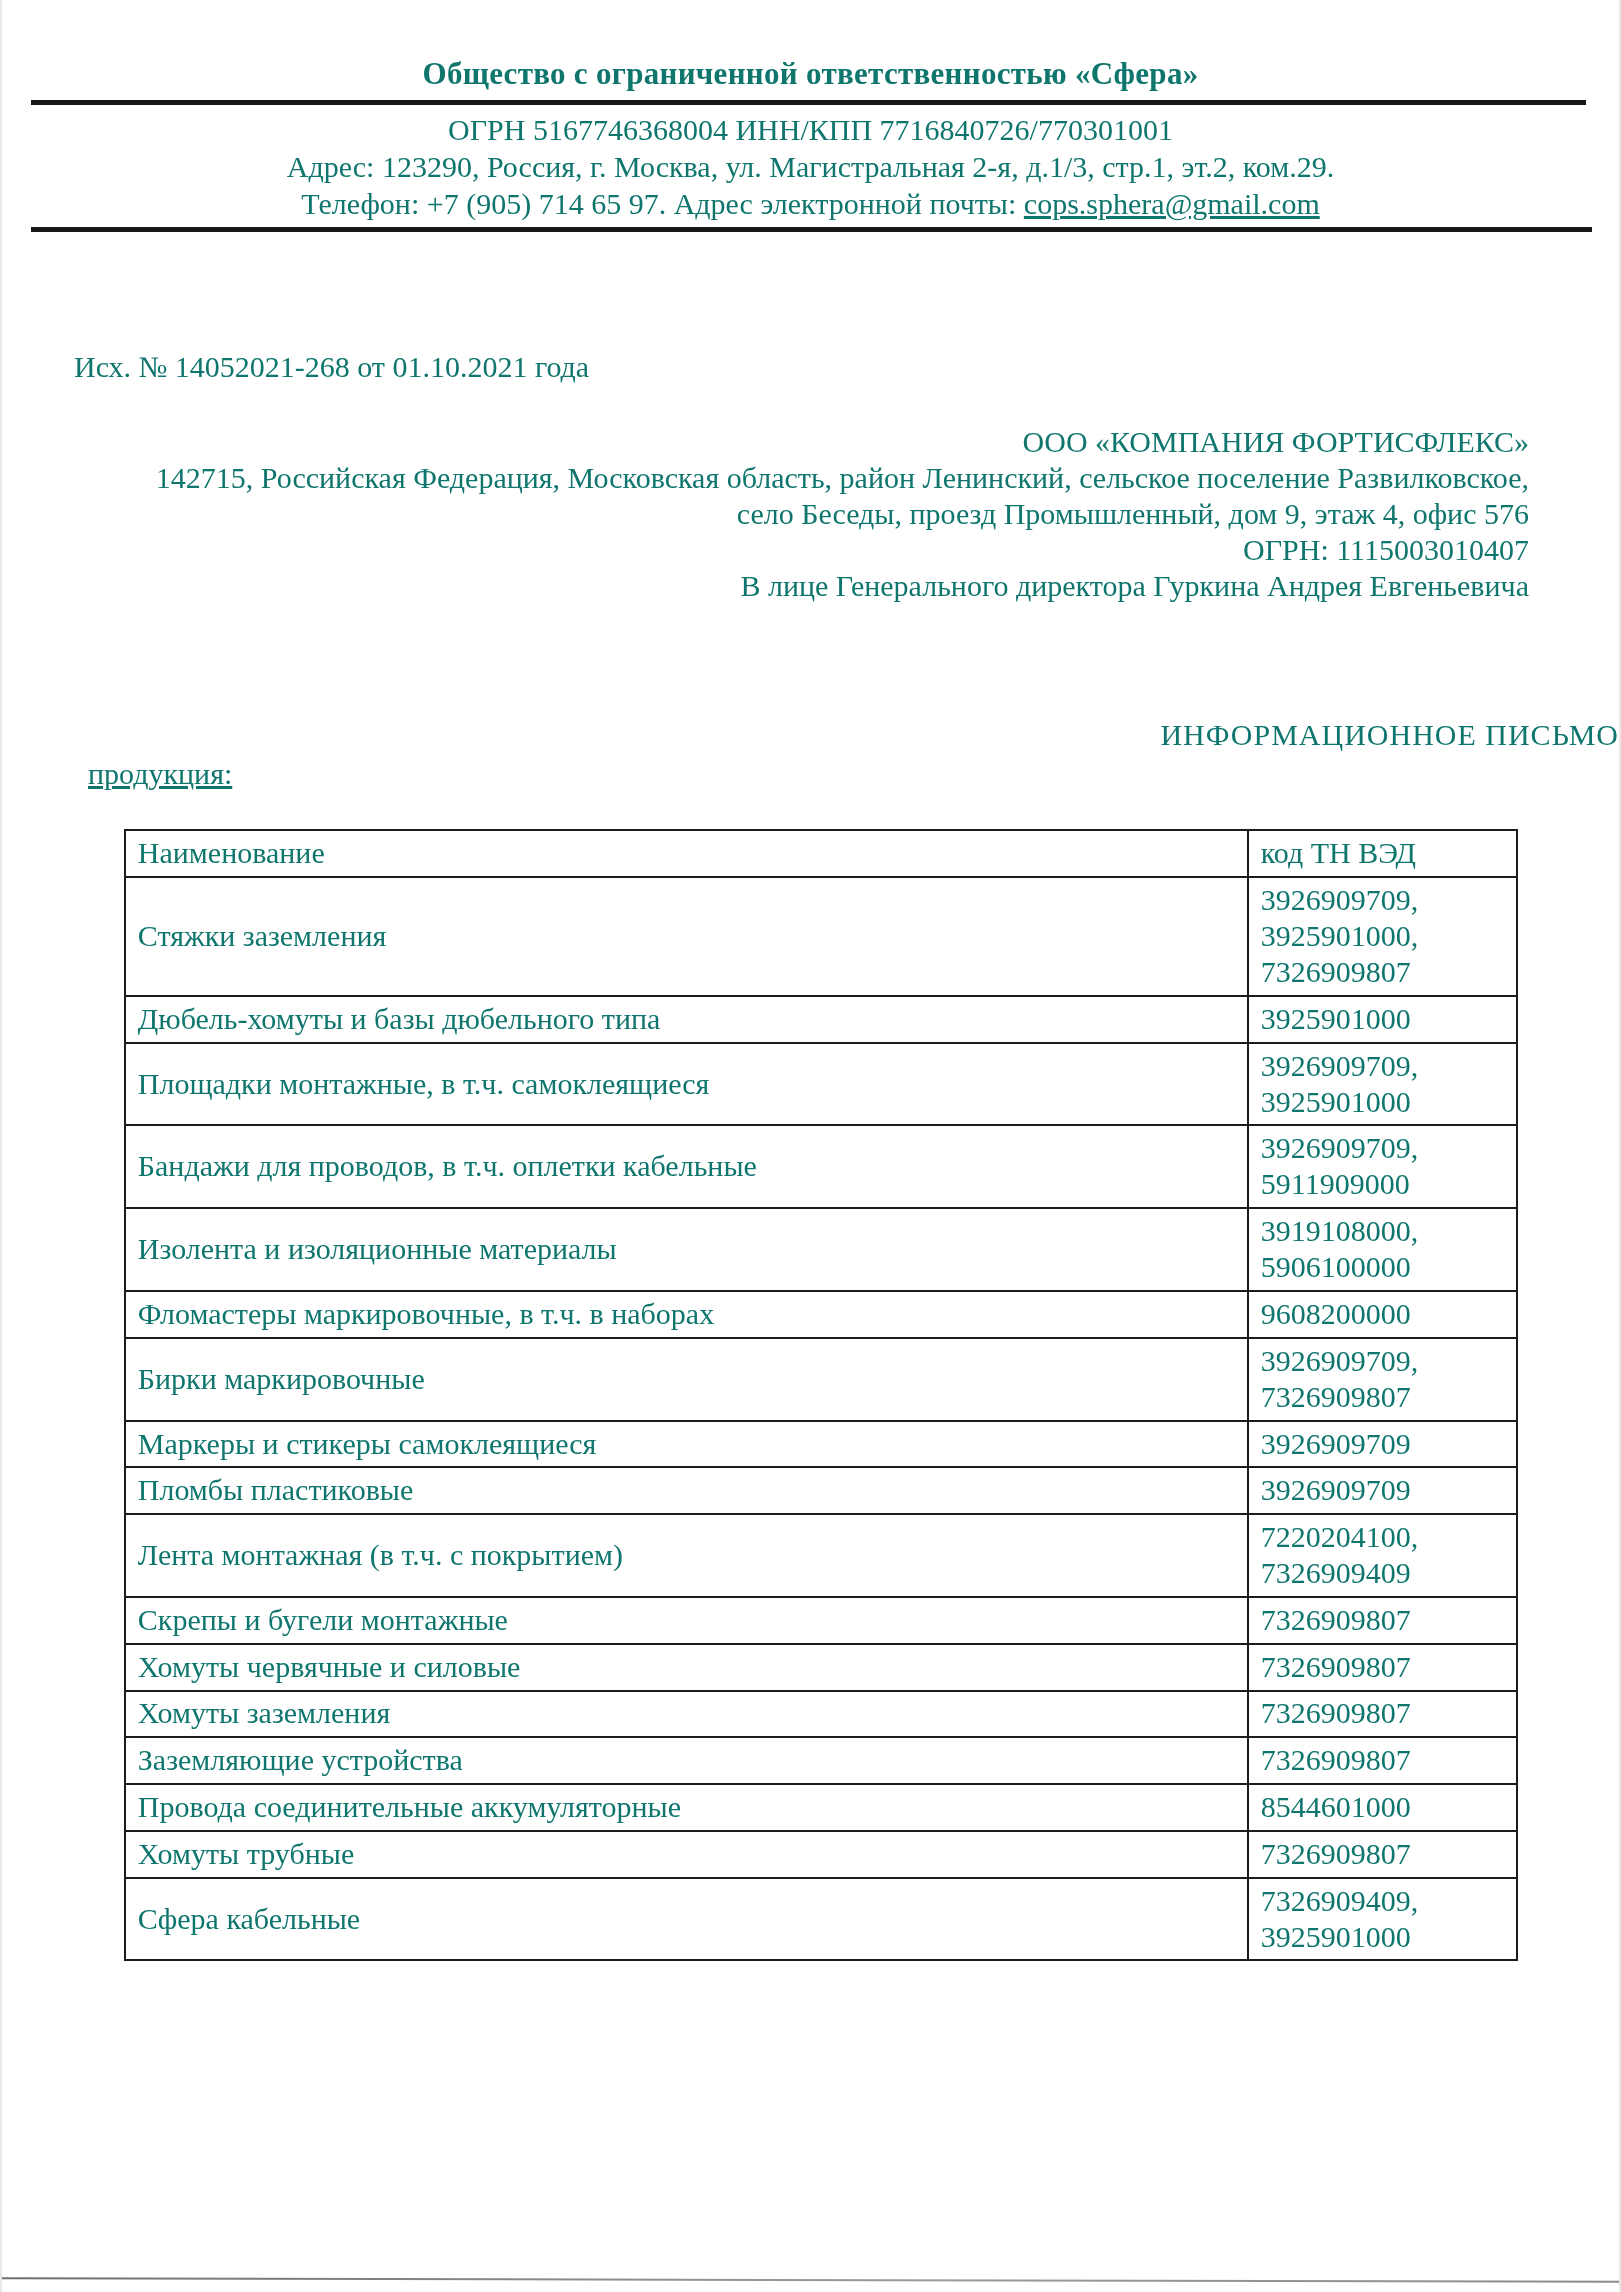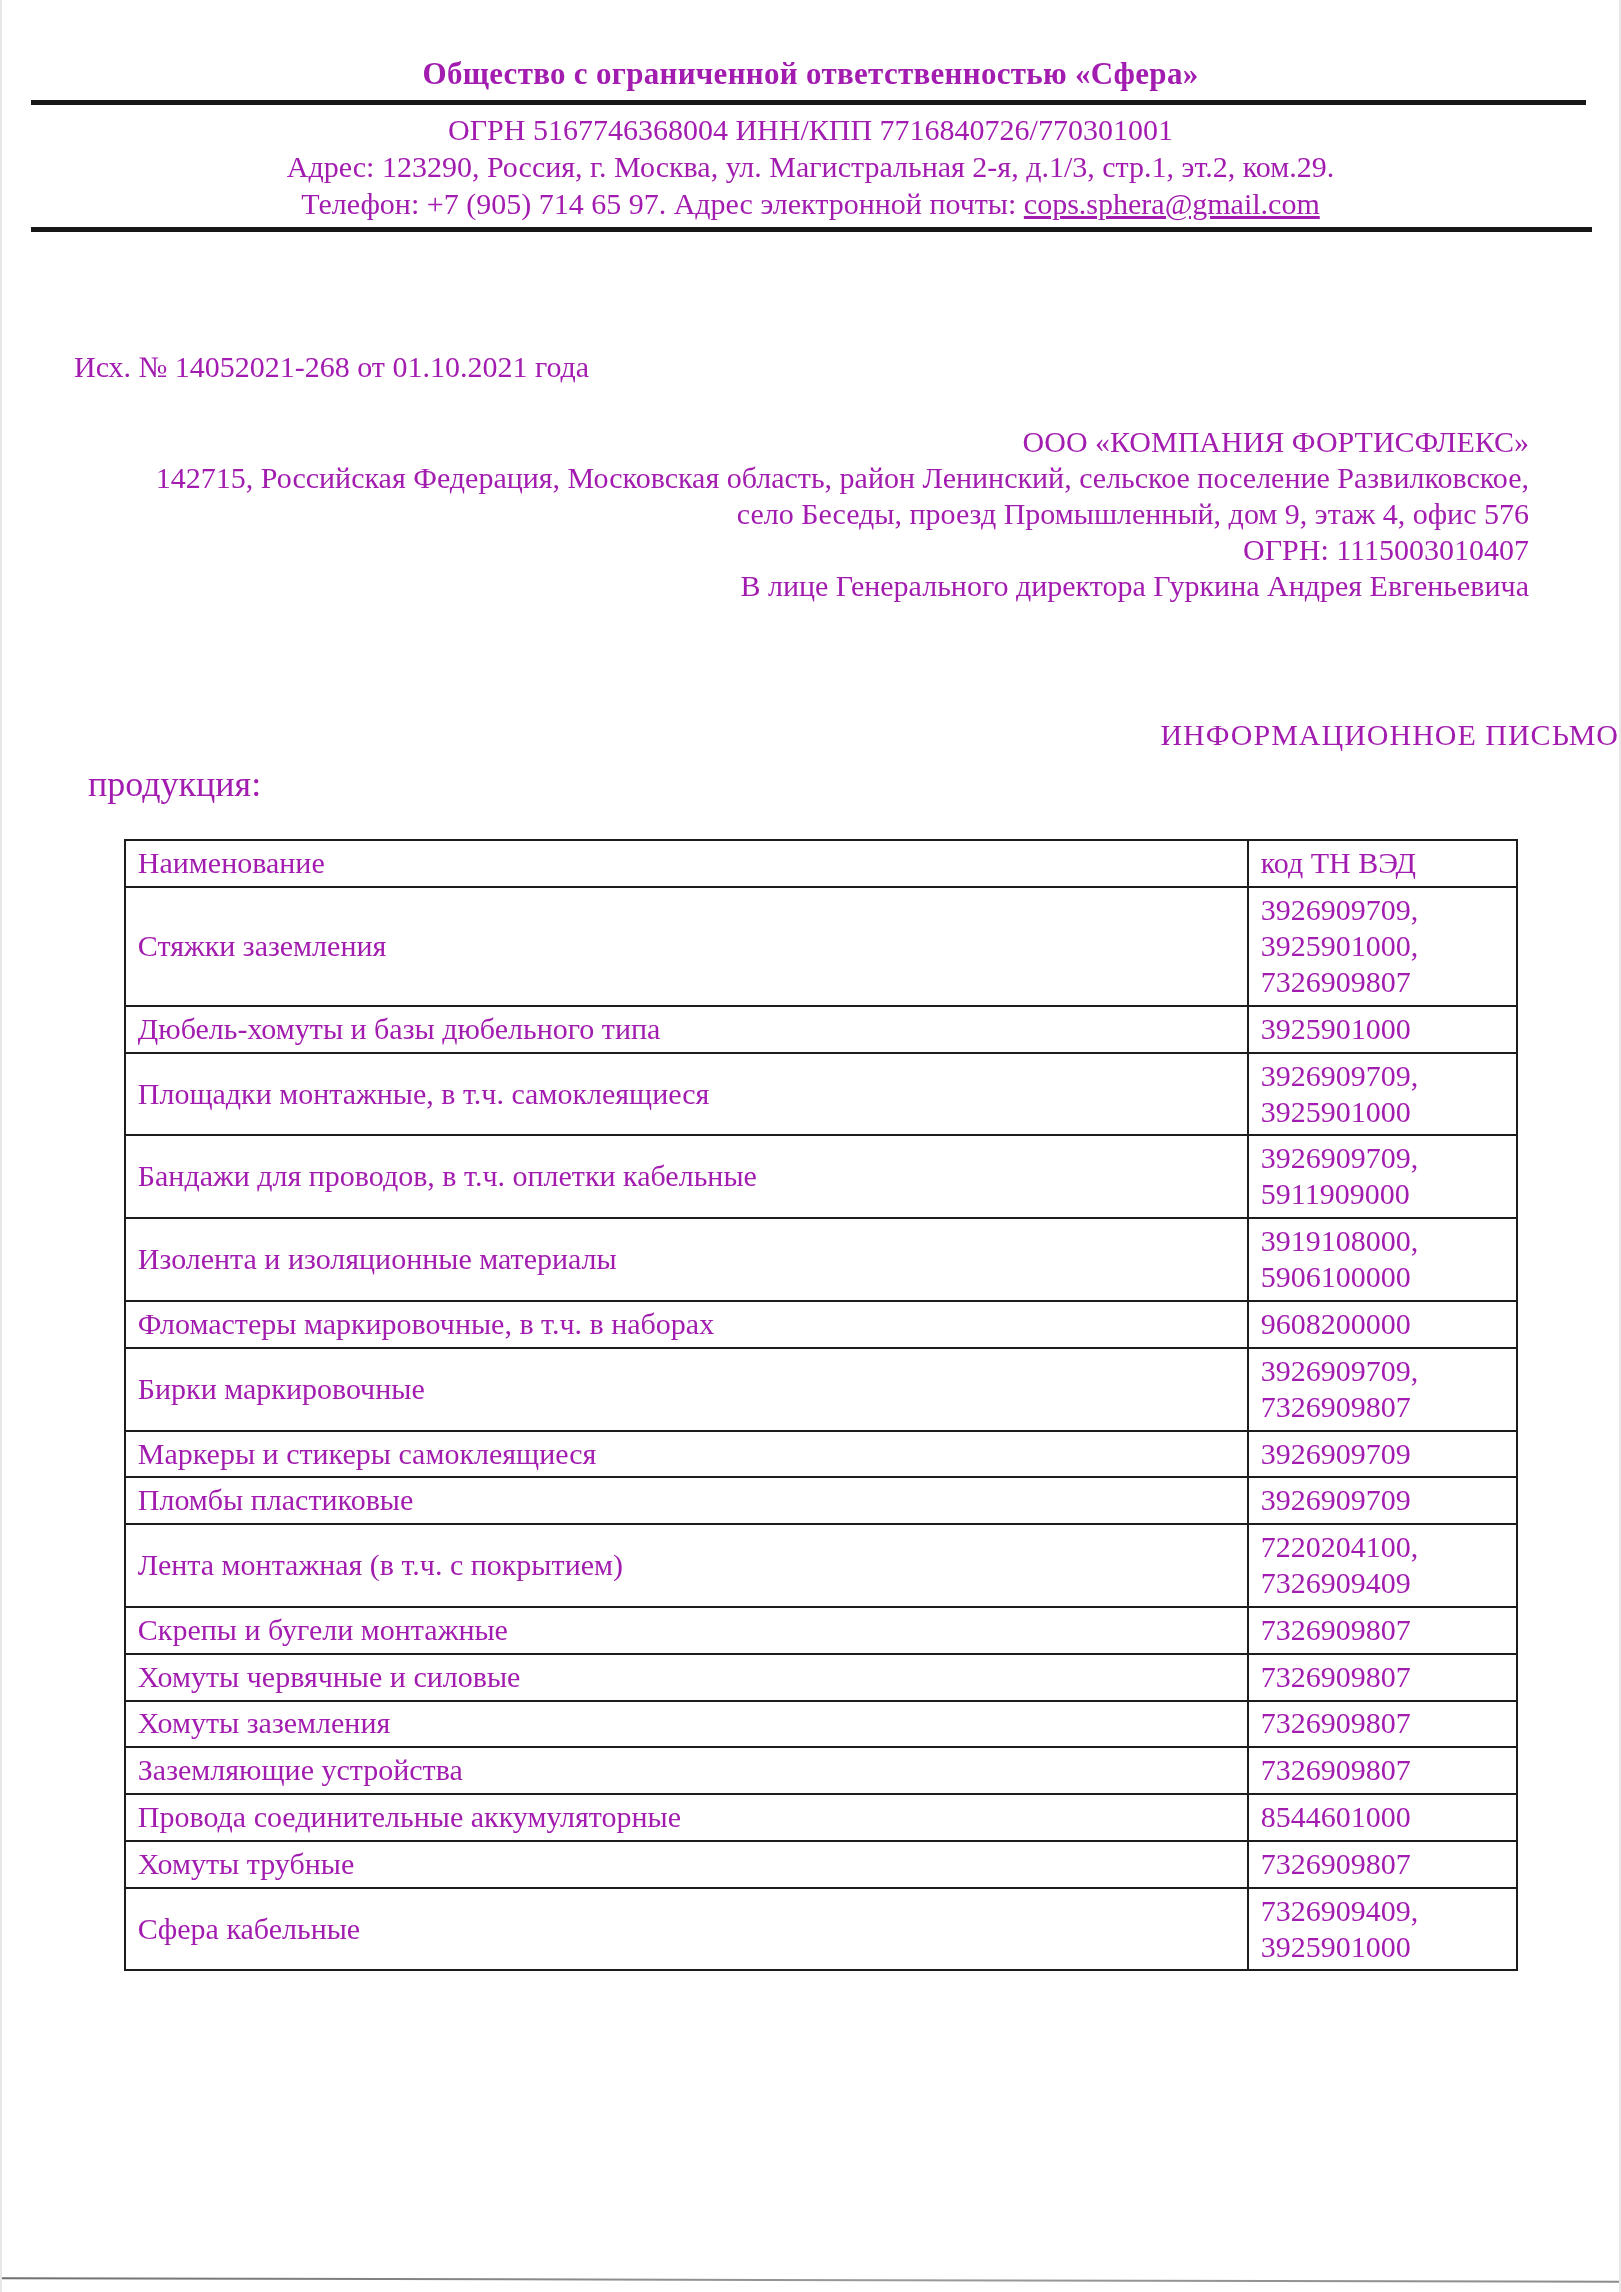--- a/index.html
+++ b/index.html
@@ -2,21 +2,21 @@
 <html><head>
 <meta charset="utf-8">
 <style>
   html, body { margin: 0; padding: 0; background: #e8e8e8; }
   .page {
     position: relative;
     width: 1617px;
     height: 2293px;
     margin: 0 auto;
     background: #ffffff;
-    color: #a21caf;
+    color: #0f766e;
     font-family: "Liberation Serif", "DejaVu Serif", serif;
     overflow: hidden;
   }
   
   .doc-header { padding-top: 55px; text-align: center; }
   .company {
     font-weight: bold;
     font-size: 31px;
     line-height: 37px;
     letter-spacing: 0.3px;
@@ -54,23 +54,24 @@
   }
   
   .body-par {
     margin: 57px 90px 0 86px;
     font-size: 30px;
     line-height: 44px;
     text-align: justify;
     text-indent: 63px;
   }
   .products-label {
-    margin: 10px 90px 0 86px;
-    font-size: 36px;
+    margin: 0 90px 0 86px;
+    font-size: 30px;
     line-height: 44px;
+    text-decoration: underline;
   }
   
   table.products {
     margin: 33px 0 0 122px;
     width: 1392px;
     border-collapse: collapse;
     table-layout: fixed;
     font-size: 30px;
   }
   table.products col.c-name { width: 1123px; }

